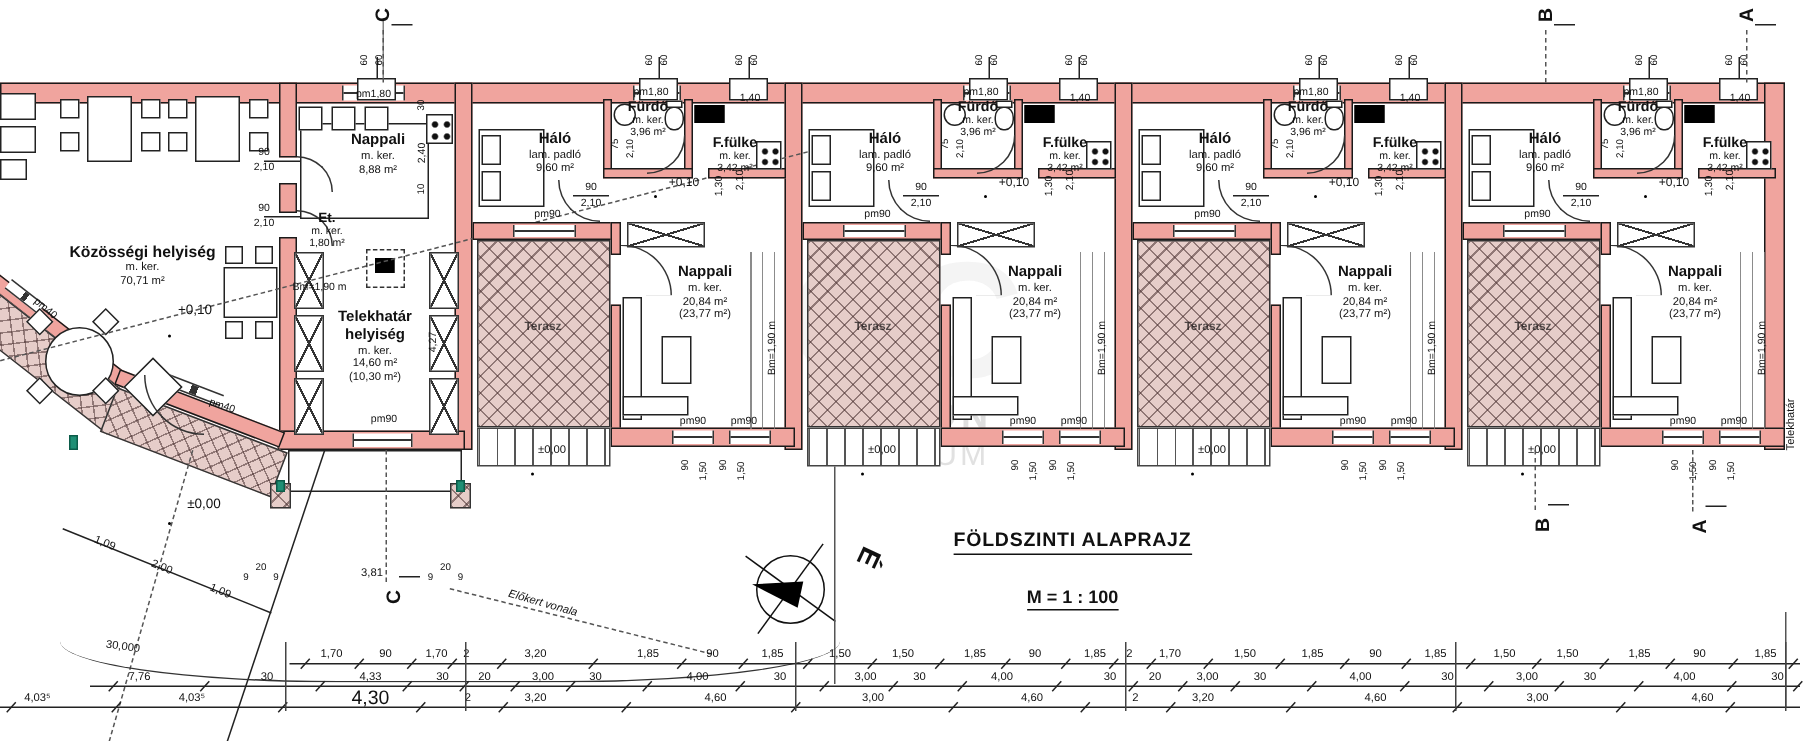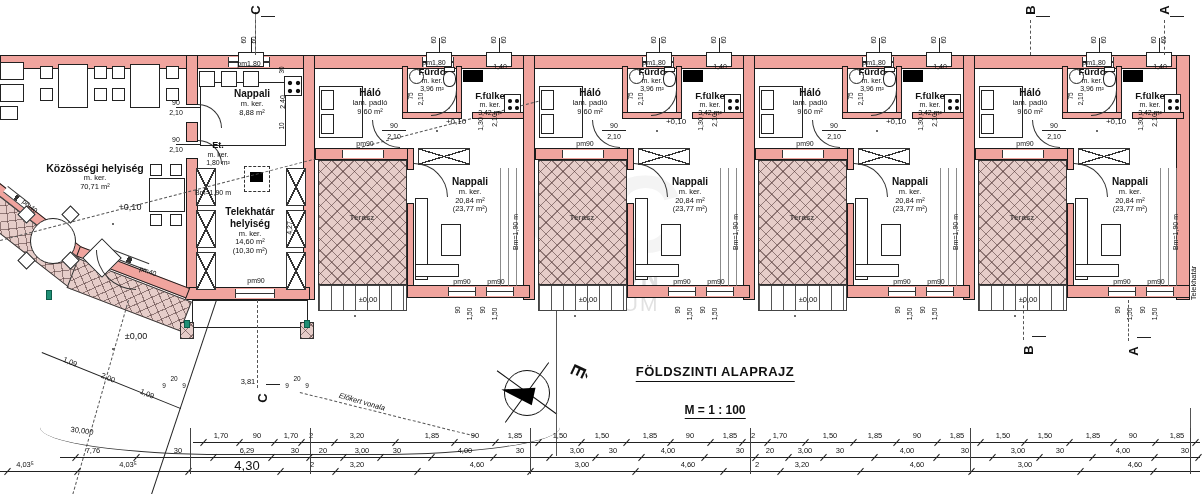--- a/index.html
+++ b/index.html
@@ -28,21 +28,21 @@
                         linear-gradient(to bottom right,transparent calc(50% - .7px),#333 calc(50% - .7px) calc(50% + .7px),transparent calc(50% + .7px));}
   .steps{position:absolute;background:#fff;border:1px solid #444;box-sizing:border-box;
        background-image:repeating-linear-gradient(90deg,#555 0 1px,transparent 1px 12px);}
   .sdash{position:absolute;background-image:repeating-linear-gradient(90deg,#777 0 1px,transparent 1px 8px);opacity:.85;}
   .qa{position:absolute;box-sizing:border-box;}
   .lvl{position:absolute;width:12px;height:12px;border:1px solid #000;border-radius:50%;transform:translate(-50%,-50%);
        background:conic-gradient(#000 0 90deg,#fff 90deg 180deg,#000 180deg 270deg,#fff 270deg 360deg);}
   .dia{position:absolute;width:9px;height:9px;background:#000;transform:translate(-50%,-50%) rotate(45deg);}
   .grn{position:absolute;background:#1f8f75;border:1px solid #0c5c4a;box-sizing:border-box;}
   .tick{position:absolute;width:1px;height:9px;background:#222;transform:rotate(42deg);}
-  .title{position:absolute;left:715px;top:364px;transform:translate(-50%,0);text-align:center;}
+  .title{position:absolute;left:715px;top:352px;transform:translate(-50%,0);text-align:center;}
   .title .t1{font-weight:bold;font-size:13px;letter-spacing:.5px;border-bottom:1.5px solid #111;padding-bottom:2px;}
   .title .t2{font-weight:bold;font-size:12px;border-bottom:1.5px solid #111;display:inline-block;margin-top:3px;padding-bottom:1px;}
   .wm{position:absolute;left:600px;top:240px;transform:translate(-50%,-50%);text-align:center;opacity:.55;pointer-events:none;}
   .wm .logo{font-size:110px;font-weight:bold;color:#d7d7d7;line-height:.9;opacity:.5;letter-spacing:-8px;}
   .wm .l1{font-size:25px;font-weight:bold;color:#c6c6c6;letter-spacing:3px;}
   .wm .l2{font-size:21px;color:#c9c9c9;letter-spacing:2px;}
   .compass{position:absolute;left:498px;top:364px;width:58px;height:58px;}
   .compass .circ{position:absolute;left:6px;top:6px;width:46px;height:46px;border:1.5px solid #111;border-radius:50%;box-sizing:border-box;}
   .compass .cl{position:absolute;left:-8px;top:28px;width:74px;height:1px;background:#111;transform-origin:center;}
   .compass .tri{position:absolute;left:3px;top:20px;width:0;height:0;border-right:33px solid #000;
@@ -592,21 +592,21 @@
     <div class="tick" style="left: 980px; top: 438px; width: 1px; height: 9px;"></div>
     <div class="tick" style="left: 1024px; top: 438px; width: 1px; height: 9px;"></div>
     <div class="tick" style="left: 1069px; top: 438px; width: 1px; height: 9px;"></div>
     <div class="tick" style="left: 1113px; top: 438px; width: 1px; height: 9px;"></div>
     <div class="tick" style="left: 1155px; top: 438px; width: 1px; height: 9px;"></div>
     <div class="tick" style="left: 203px; top: 438px; width: 1px; height: 9px;"></div>
     <div class="tick" style="left: 1195px; top: 438px; width: 1px; height: 9px;"></div>
     <div class="ln" style="left: 60px; top: 457px; width: 1140px; height: 1px;"></div>
     <span class="lb" style="left: 93px; top: 451px; font-size: 7.5px; transform: translate(-50%, -50%) rotate(0deg);">7,76</span>
     <span class="lb" style="left: 178px; top: 451px; font-size: 7.5px; transform: translate(-50%, -50%) rotate(0deg);">30</span>
-    <span class="lb" style="left: 247px; top: 451px; font-size: 7.5px; transform: translate(-50%, -50%) rotate(0deg);">6,29</span>
+    <span class="lb" style="left: 247px; top: 451px; font-size: 7.5px; transform: translate(-50%, -50%) rotate(0deg);">4,33</span>
     <span class="lb" style="left: 295px; top: 451px; font-size: 7.5px; transform: translate(-50%, -50%) rotate(0deg);">30</span>
     <span class="lb" style="left: 323px; top: 451px; font-size: 7.5px; transform: translate(-50%, -50%) rotate(0deg);">20</span>
     <span class="lb" style="left: 362px; top: 451px; font-size: 7.5px; transform: translate(-50%, -50%) rotate(0deg);">3,00</span>
     <span class="lb" style="left: 397px; top: 451px; font-size: 7.5px; transform: translate(-50%, -50%) rotate(0deg);">30</span>
     <span class="lb" style="left: 465px; top: 451px; font-size: 7.5px; transform: translate(-50%, -50%) rotate(0deg);">4,00</span>
     <span class="lb" style="left: 520px; top: 451px; font-size: 7.5px; transform: translate(-50%, -50%) rotate(0deg);">30</span>
     <span class="lb" style="left: 577px; top: 451px; font-size: 7.5px; transform: translate(-50%, -50%) rotate(0deg);">3,00</span>
     <span class="lb" style="left: 613px; top: 451px; font-size: 7.5px; transform: translate(-50%, -50%) rotate(0deg);">30</span>
     <span class="lb" style="left: 668px; top: 451px; font-size: 7.5px; transform: translate(-50%, -50%) rotate(0deg);">4,00</span>
     <span class="lb" style="left: 740px; top: 451px; font-size: 7.5px; transform: translate(-50%, -50%) rotate(0deg);">30</span>

